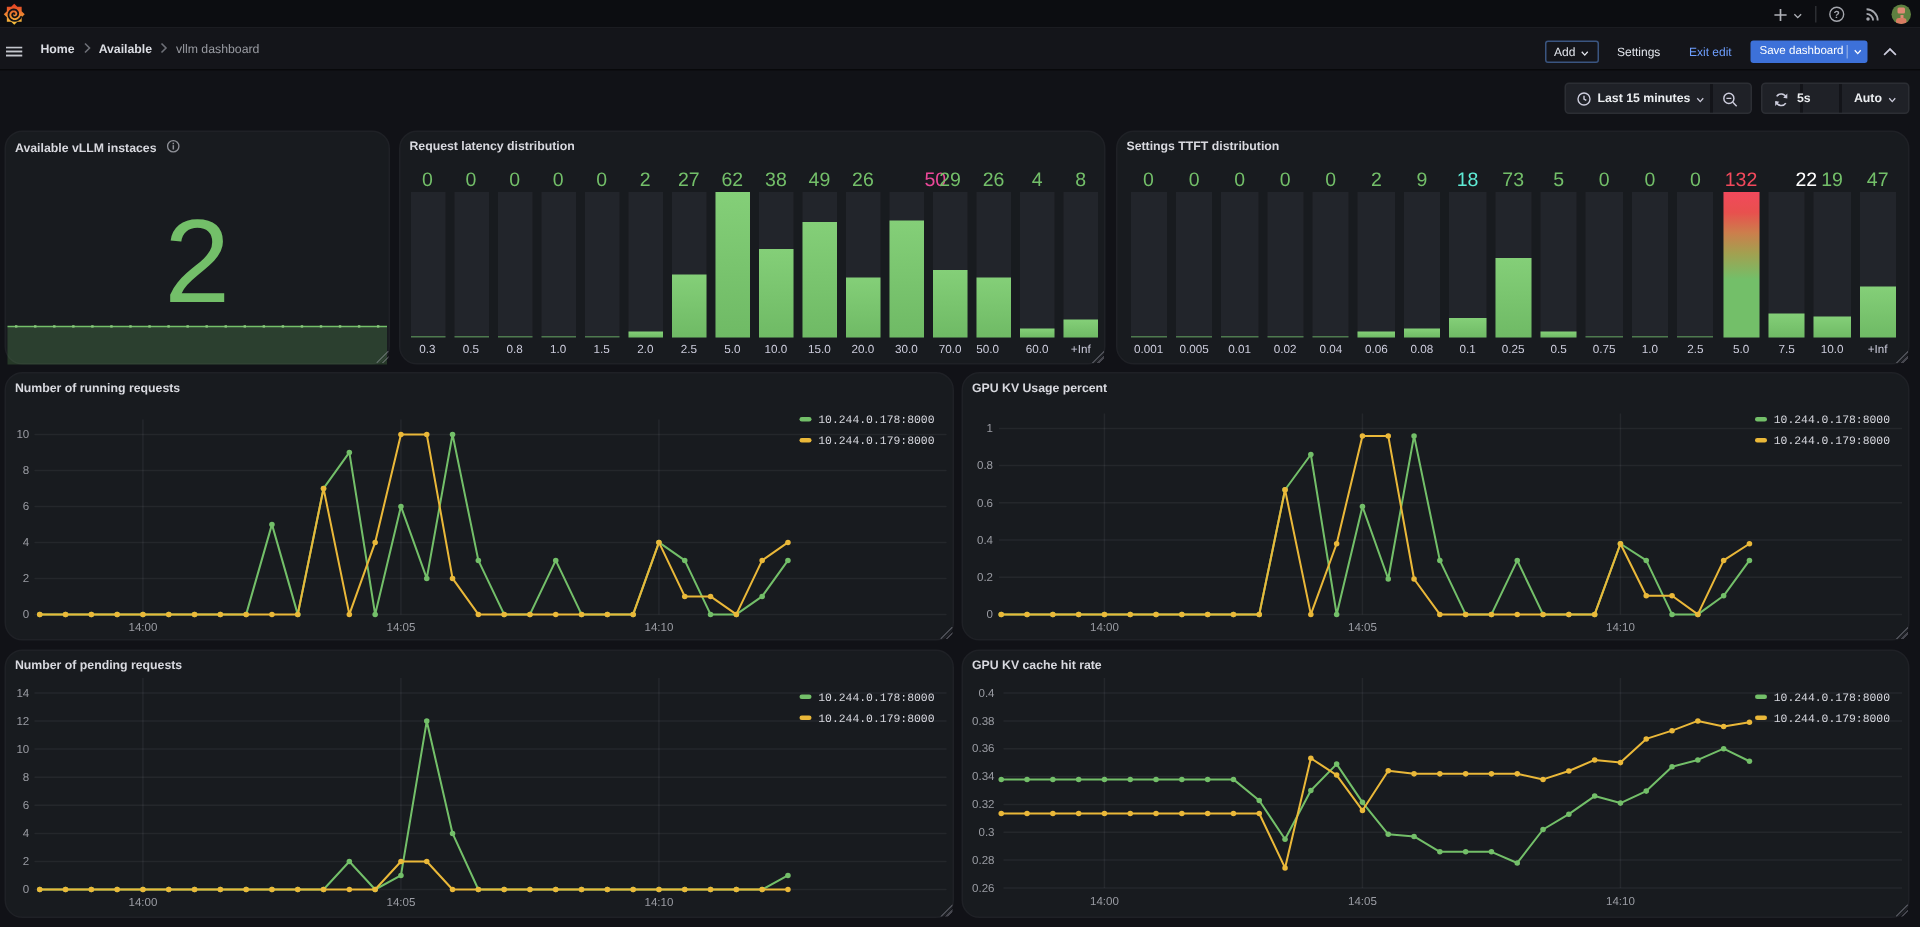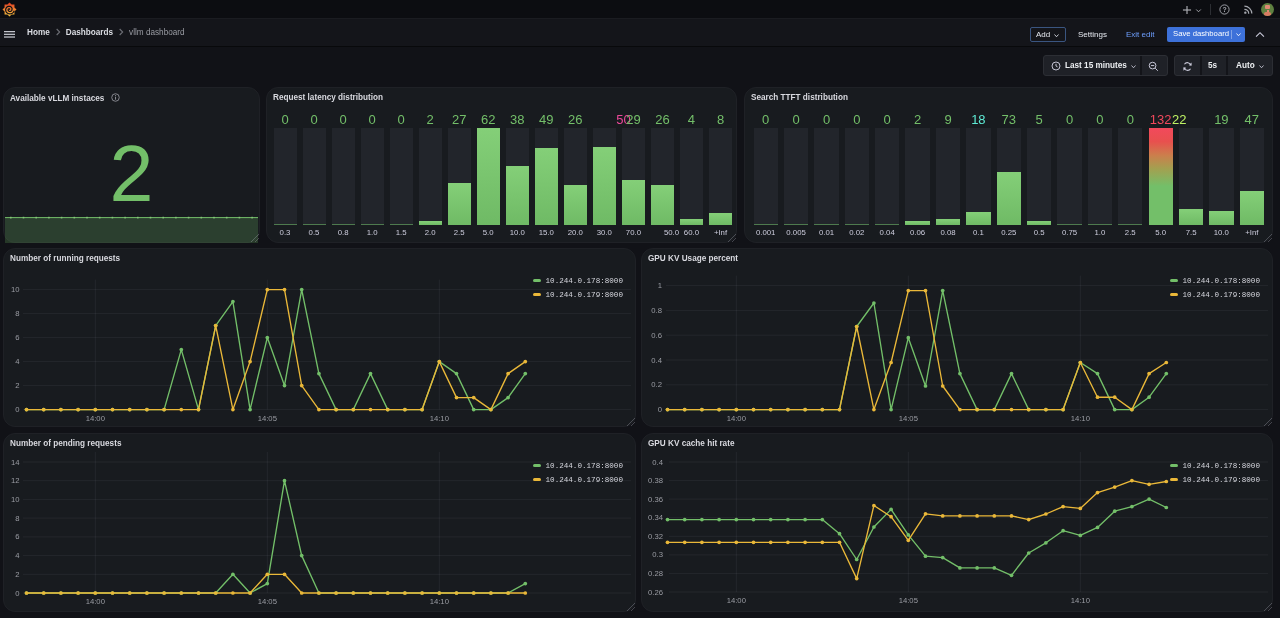--- a/index.html
+++ b/index.html
@@ -53,21 +53,21 @@
     </div>
   </div>
 <div style="position:absolute;left:0;top:19px;width:1280px;height:28px;background:#14151a;border-bottom:1px solid #08090b;box-sizing:border-box">
     <svg width="11" height="8" viewBox="0 0 11 8" style="position:absolute;left:4px;top:11.5px">
       <rect x="0" y="0" width="11" height="1.25" fill="#c4c6cd"></rect>
       <rect x="0" y="2.7" width="11" height="1.25" fill="#c4c6cd"></rect>
       <rect x="0" y="5.4" width="11" height="1.25" fill="#c4c6cd"></rect>
     </svg>
     <div style="position:absolute;left:27px;top:8.5px;font-size:8.2px;color:#dbdde3"><b>Home</b><svg width="6" height="8" viewBox="0 0 8 12" style="margin:0 5px;vertical-align:-1px">
         <path d="M2 1.5 L6.5 6 L2 10.5" fill="none" stroke="#6e7077" stroke-width="1.6"></path>
-      </svg><b>Dashboards</b><svg width="6" height="8" viewBox="0 0 8 12" style="margin:0 5px;vertical-align:-1px">
+      </svg><b>Available</b><svg width="6" height="8" viewBox="0 0 8 12" style="margin:0 5px;vertical-align:-1px">
         <path d="M2 1.5 L6.5 6 L2 10.5" fill="none" stroke="#6e7077" stroke-width="1.6"></path>
       </svg><span style="color:#9a9ca3">vllm dashboard</span></div>
 <div style="position:absolute;left:1030px;top:8px;height:15px;line-height:14px;padding:0 5px;border:1px solid #3a5580;border-radius:2px;color:#e4e7ee;font-size:8px;font-weight:500;box-sizing:border-box">Add<svg width="7" height="7" viewBox="0 0 14 14" style="vertical-align:-1.5px;margin-left:3px">
         <path d="M3 5 L7 9.5 L11 5" fill="none" stroke="currentColor" stroke-width="1.7"></path>
       </svg></div>
 <div style="position:absolute;left:1078px;top:8px;height:15px;line-height:15px;color:#e4e7ee;font-size:8px;font-weight:500">Settings</div>
 <div style="position:absolute;left:1126px;top:8px;height:15px;line-height:15px;color:#6e9fff;font-size:8px;font-weight:500">Exit edit</div>
 <div style="position:absolute;left:1167px;top:8px;width:78px;height:15px;line-height:14.5px;padding:0 0 0 6px;background:#3d71d9;border-radius:2px;color:#fff;font-size:7.7px;font-weight:500;box-sizing:border-box">Save dashboard<span style="position:absolute;left:63.5px;top:3px;width:1px;height:9px;background:rgba(255,255,255,0.35)"></span><svg width="7" height="7" viewBox="0 0 14 14" style="position:absolute;left:67.5px;top:4px">
         <path d="M3 5 L7 9.5 L11 5" fill="none" stroke="#fff" stroke-width="1.7"></path>
       </svg></div>
@@ -93,21 +93,21 @@
     </svg>
 </div>
 <div style="position:absolute;left:1174px;top:55px;width:99px;height:21px;background:#1f2127;border:1px solid #2c2e34;border-radius:3px;box-sizing:border-box">
 <svg width="11" height="11" viewBox="0 0 16 16" style="position:absolute;left:7px;top:4.5px">
       <path d="M12.9 6.1 A5.2 5.2 0 0 0 3.6 4.7" fill="none" stroke="#ccccdc" stroke-width="1.6"></path>
       <polygon points="13.9,2.0 13.9,6.8 9.9,6.1" fill="#ccccdc"></polygon>
       <path d="M3.1 9.9 A5.2 5.2 0 0 0 12.4 11.3" fill="none" stroke="#ccccdc" stroke-width="1.6"></path>
       <polygon points="2.1,14.0 2.1,9.2 6.1,9.9" fill="#ccccdc"></polygon>
     </svg>
 <div style="position:absolute;left:25px;top:0;width:2px;height:19px;background:#131419"></div>
-<span style="position:absolute;left:33px;top:5px;font-size:8.2px;font-weight:700;color:#eceef1">5s</span>
+<span style="position:absolute;left:23px;top:5px;font-size:8.2px;font-weight:700;color:#eceef1">5s</span>
 <div style="position:absolute;left:51px;top:0;width:2px;height:19px;background:#131419"></div>
 <span style="position:absolute;left:61px;top:5px;font-size:8.2px;font-weight:600;color:#eceef1">Auto</span>
 <svg width="7" height="7" viewBox="0 0 14 14" style="position:absolute;left:83px;top:7px">
       <path d="M3 5 L7 9.5 L11 5" fill="none" stroke="#ccccdc" stroke-width="1.7"></path>
     </svg>
 </div>
 <div class="panel" style="left:3px;top:87px;width:257px;height:156px">
     <div class="ptitle">Available vLLM instaces&nbsp;&nbsp; <svg width="9" height="9" viewBox="0 0 10 10" style="vertical-align:-1px">
         <circle cx="5" cy="5" r="4.2" fill="none" stroke="#8e9097" stroke-width="1"></circle>
         <rect x="4.5" y="4.2" width="1.1" height="3.2" fill="#8e9097"></rect>
@@ -190,33 +190,33 @@
     <div class="btrack" style="left:325.8px;width:23.0px;top:40.0px;height:97.4px"></div>
     <div style="position:absolute;left:325.8px;width:23.0px;top:58.9px;height:78.5px;background:linear-gradient(to top,#6fba65,#84cf78)"></div>
     <div class="blab" style="left:322.8px;width:29.0px">30.0</div>
     <div class="bval" style="left:351.9px;width:29.0px;color:#73bf69">29</div>
     <div class="btrack" style="left:354.9px;width:23.0px;top:40.0px;height:97.4px"></div>
     <div style="position:absolute;left:354.9px;width:23.0px;top:91.8px;height:45.6px;background:linear-gradient(to top,#6fba65,#84cf78)"></div>
     <div class="blab" style="left:351.9px;width:29.0px">70.0</div>
     <div class="bval" style="left:380.9px;width:29.0px;color:#73bf69">26</div>
     <div class="btrack" style="left:383.9px;width:23.0px;top:40.0px;height:97.4px"></div>
     <div style="position:absolute;left:383.9px;width:23.0px;top:96.6px;height:40.8px;background:linear-gradient(to top,#6fba65,#84cf78)"></div>
-    <div class="blab" style="left:390px;width:29.0px">50.0</div>
+    <div class="blab" style="left:377px;width:29.0px">50.0</div>
     <div class="bval" style="left:409.9px;width:29.0px;color:#73bf69">4</div>
     <div class="btrack" style="left:412.9px;width:23.0px;top:40.0px;height:97.4px"></div>
     <div style="position:absolute;left:412.9px;width:23.0px;top:131.1px;height:6.3px;background:linear-gradient(to top,#6fba65,#84cf78)"></div>
     <div class="blab" style="left:409.9px;width:29.0px">60.0</div>
     <div class="bval" style="left:439.0px;width:29.0px;color:#73bf69">8</div>
     <div class="btrack" style="left:442.0px;width:23.0px;top:40.0px;height:97.4px"></div>
     <div style="position:absolute;left:442.0px;width:23.0px;top:124.8px;height:12.6px;background:linear-gradient(to top,#6fba65,#84cf78)"></div>
     <div class="blab" style="left:439.0px;width:29.0px">+Inf</div>
     <div class="rsz"></div>
   </div>
 <div class="panel" style="left:744px;top:87px;width:529px;height:156px">
-    <div class="ptitle">Search TTFT distribution</div>
+    <div class="ptitle">Settings TTFT distribution</div>
     <div class="bval" style="left:5.5px;width:30.4px;color:#73bf69">0</div>
     <div class="btrack" style="left:8.5px;width:24.4px;top:40.0px;height:97.4px"></div>
     <div style="position:absolute;left:8.5px;width:24.4px;top:135.9px;height:1.5px;background:#4e7a4e"></div>
     <div class="blab" style="left:5.5px;width:30.4px">0.001</div>
     <div class="bval" style="left:35.9px;width:30.4px;color:#73bf69">0</div>
     <div class="btrack" style="left:38.9px;width:24.4px;top:40.0px;height:97.4px"></div>
     <div style="position:absolute;left:38.9px;width:24.4px;top:135.9px;height:1.5px;background:#4e7a4e"></div>
     <div class="blab" style="left:35.9px;width:30.4px">0.005</div>
     <div class="bval" style="left:66.3px;width:30.4px;color:#73bf69">0</div>
     <div class="btrack" style="left:69.3px;width:24.4px;top:40.0px;height:97.4px"></div>
@@ -259,21 +259,21 @@
     <div style="position:absolute;left:342.7px;width:24.4px;top:135.9px;height:1.5px;background:#4e7a4e"></div>
     <div class="blab" style="left:339.7px;width:30.4px">1.0</div>
     <div class="bval" style="left:370.1px;width:30.4px;color:#73bf69">0</div>
     <div class="btrack" style="left:373.1px;width:24.4px;top:40.0px;height:97.4px"></div>
     <div style="position:absolute;left:373.1px;width:24.4px;top:135.9px;height:1.5px;background:#4e7a4e"></div>
     <div class="blab" style="left:370.1px;width:30.4px">2.5</div>
     <div class="bval" style="left:400.5px;width:30.4px;color:#f2495c">132</div>
     <div class="btrack" style="left:403.5px;width:24.4px;top:40.0px;height:97.4px"></div>
     <div style="position:absolute;left:403.5px;width:24.4px;top:40.0px;height:97.4px;background:linear-gradient(to top,#73bf69 0%,#73bf69 40%,#a3a050 58%,#cc7e4c 72%,#e8504e 86%,#f2495c 100%)"></div>
     <div class="blab" style="left:400.5px;width:30.4px">5.0</div>
-    <div class="bval" style="left:419px;width:30.4px;color:#bef264">22</div>
+    <div class="bval" style="left:444px;width:30.4px;color:#ffffff">22</div>
     <div class="btrack" style="left:433.9px;width:24.4px;top:40.0px;height:97.4px"></div>
     <div style="position:absolute;left:433.9px;width:24.4px;top:121.2px;height:16.2px;background:linear-gradient(to top,#6fba65,#84cf78)"></div>
     <div class="blab" style="left:430.9px;width:30.4px">7.5</div>
     <div class="bval" style="left:461.2px;width:30.4px;color:#73bf69">19</div>
     <div class="btrack" style="left:464.2px;width:24.4px;top:40.0px;height:97.4px"></div>
     <div style="position:absolute;left:464.2px;width:24.4px;top:123.4px;height:14.0px;background:linear-gradient(to top,#6fba65,#84cf78)"></div>
     <div class="blab" style="left:461.2px;width:30.4px">10.0</div>
     <div class="bval" style="left:491.6px;width:30.4px;color:#73bf69">47</div>
     <div class="btrack" style="left:494.6px;width:24.4px;top:40.0px;height:97.4px"></div>
     <div style="position:absolute;left:494.6px;width:24.4px;top:102.7px;height:34.7px;background:linear-gradient(to top,#6fba65,#84cf78)"></div>

